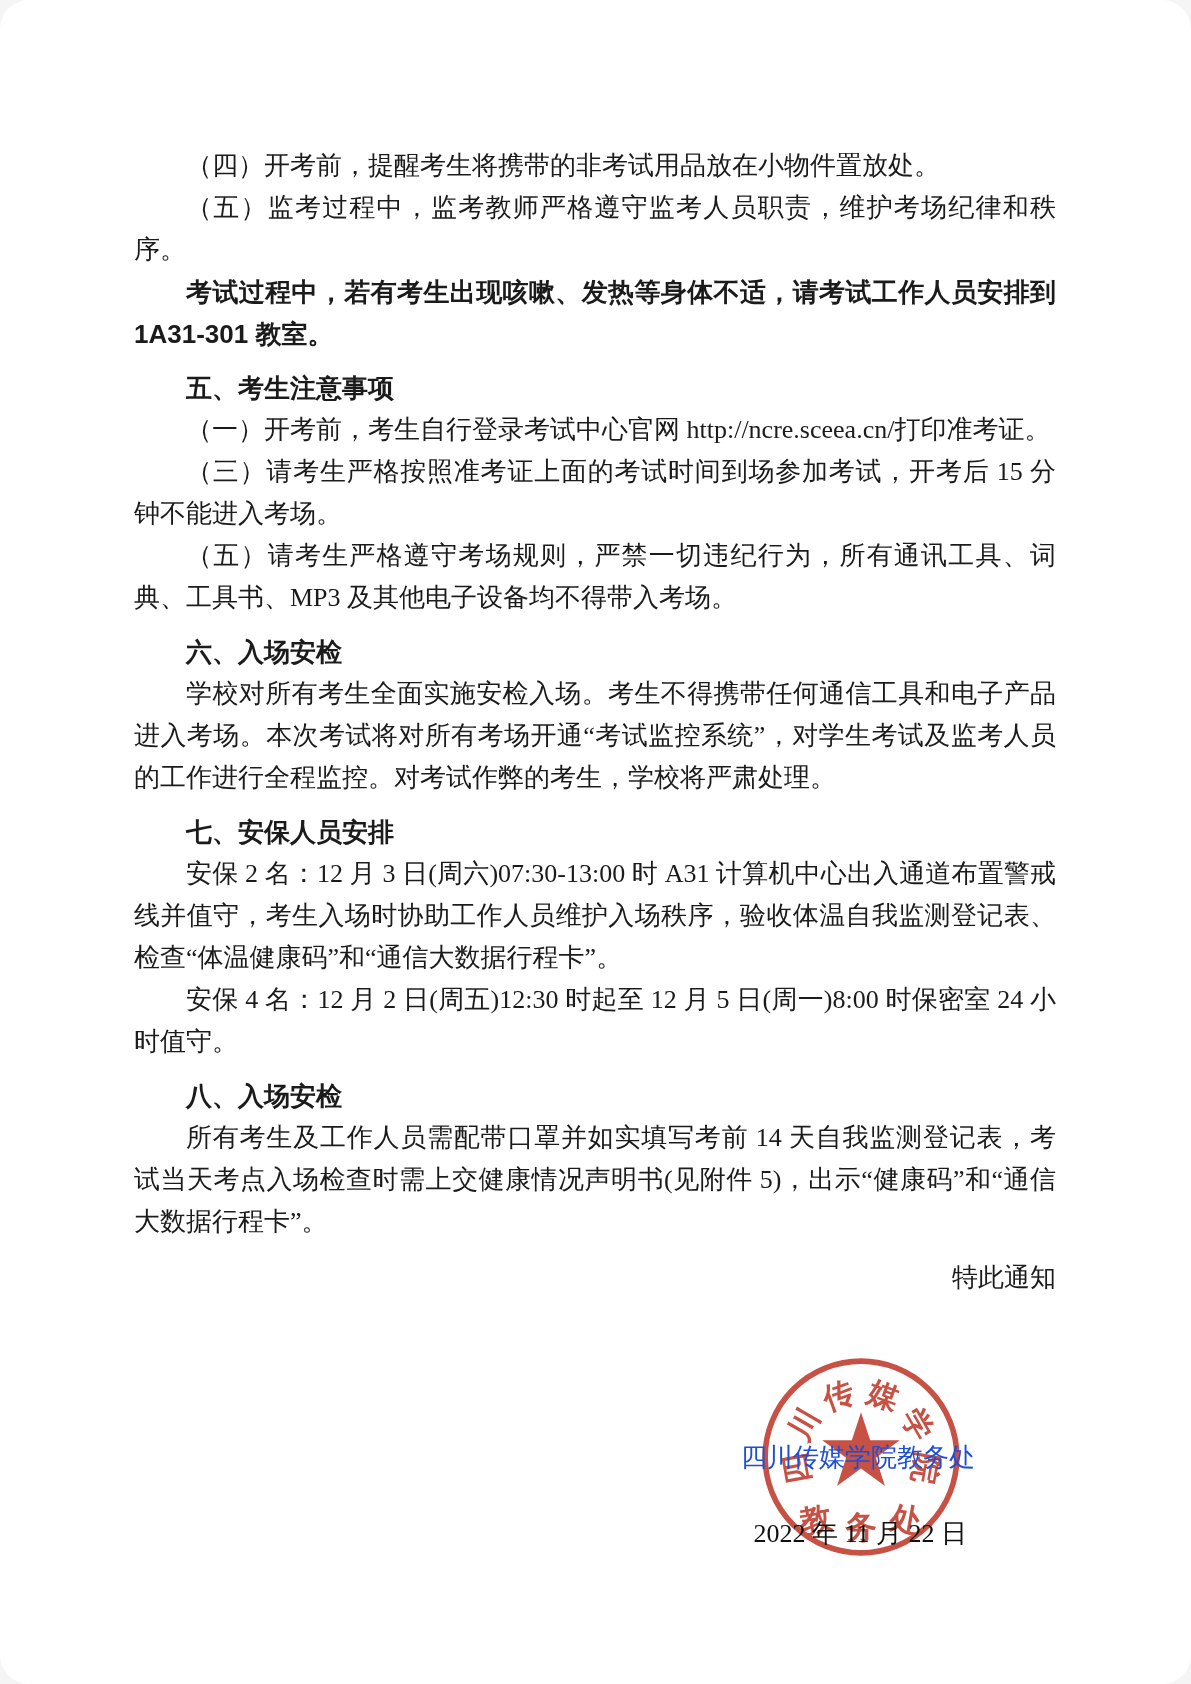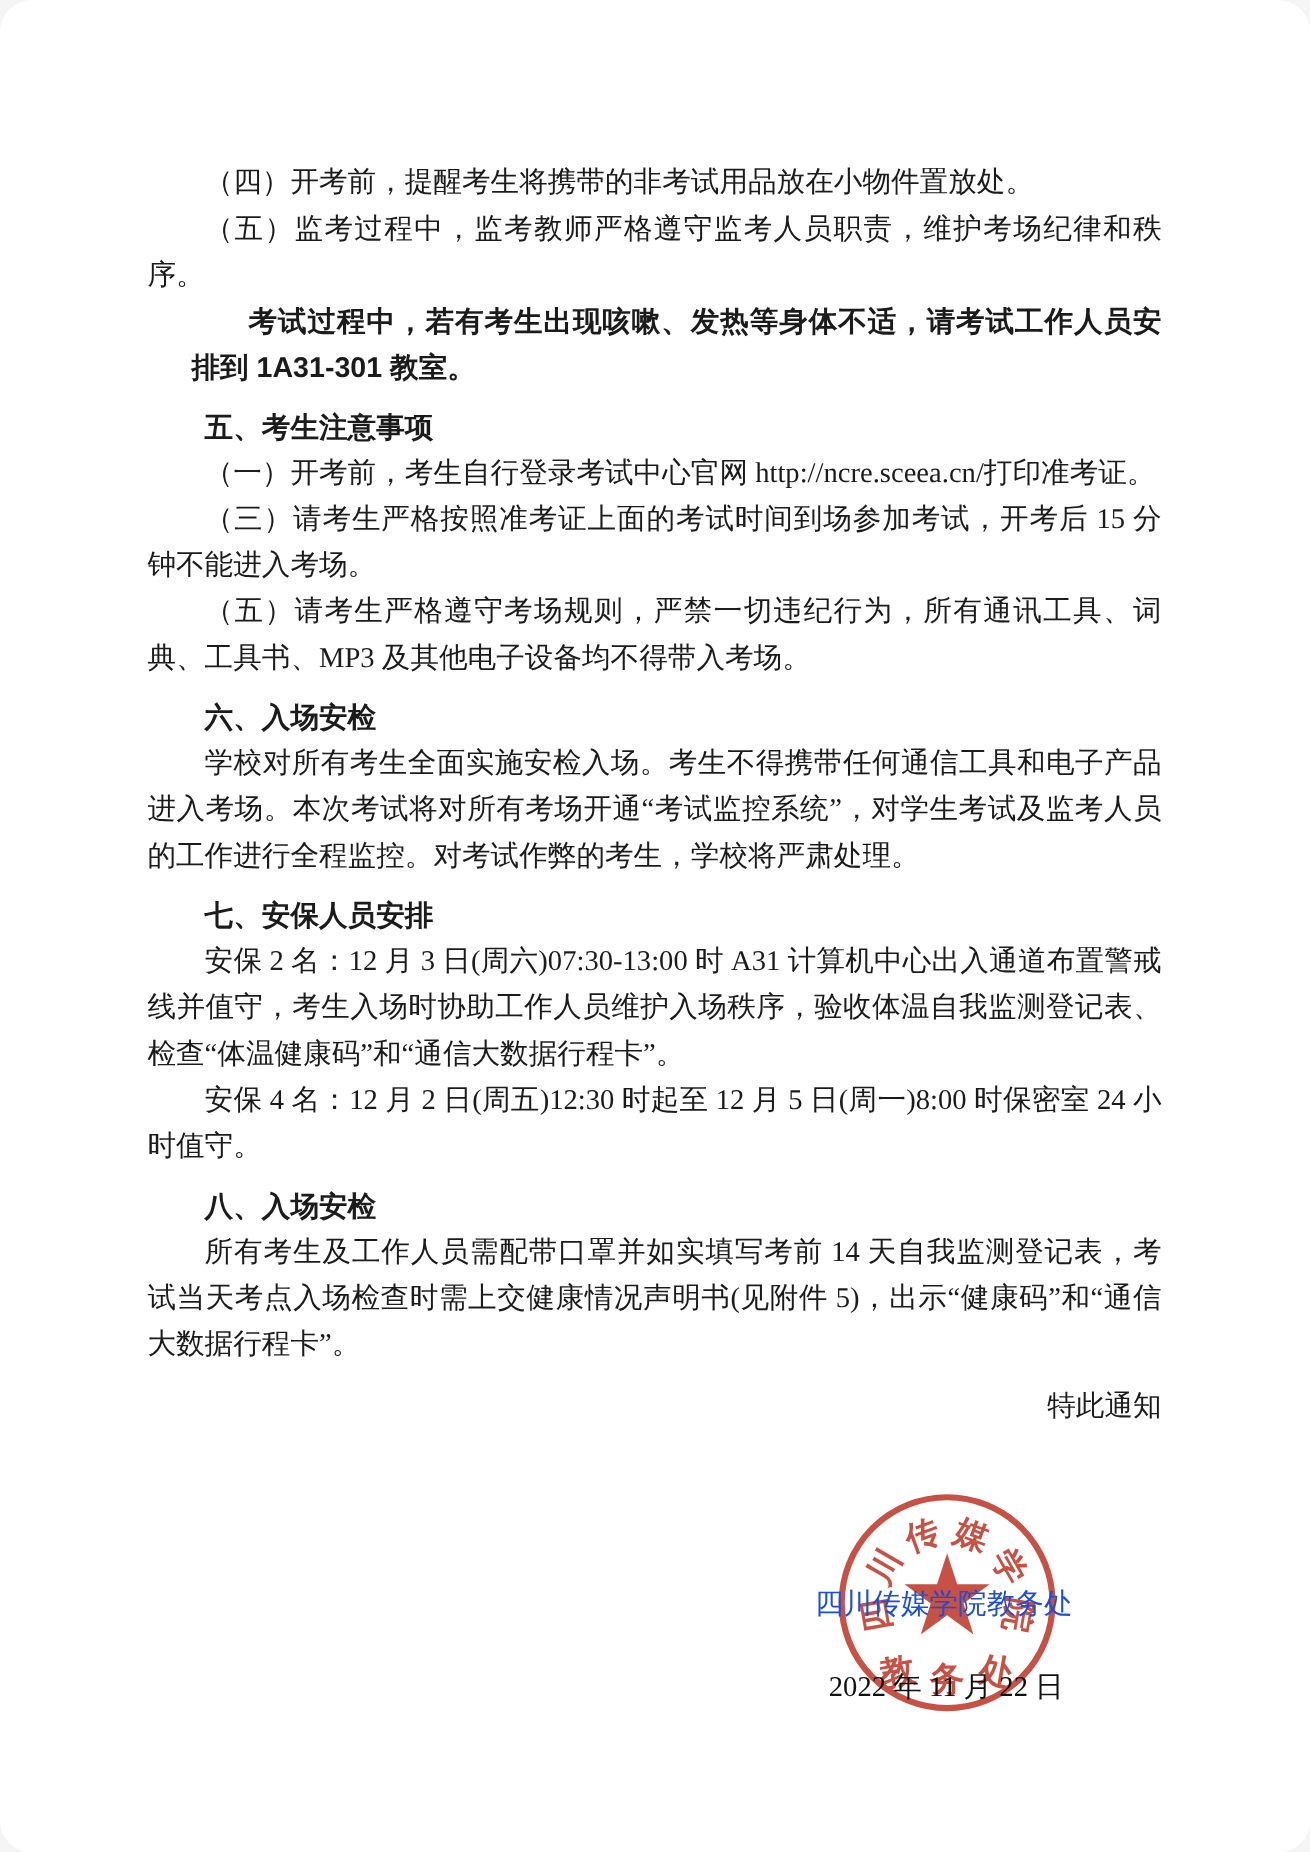--- a/index.html
+++ b/index.html
@@ -27,21 +27,20 @@
   .doc p { margin: 0; text-indent: 2em; }
   .doc p.heading {
     font-family: "Liberation Sans", "DejaVu Sans", sans-serif;
     font-weight: bold;
     margin-top: 12px;
     text-align: left;
   }
   .doc p.bold {
     font-family: "Liberation Sans", "DejaVu Sans", sans-serif;
     font-weight: bold;
-    margin-left: 40px;
   }
   .doc p.closing {
     margin-top: 14px;
     text-align: right;
   }
   .sig-org {
     position: absolute;
     top: 1437px; right: 216px;
     font-size: 26px; line-height: 42px;
     color: #1d4ed8;

